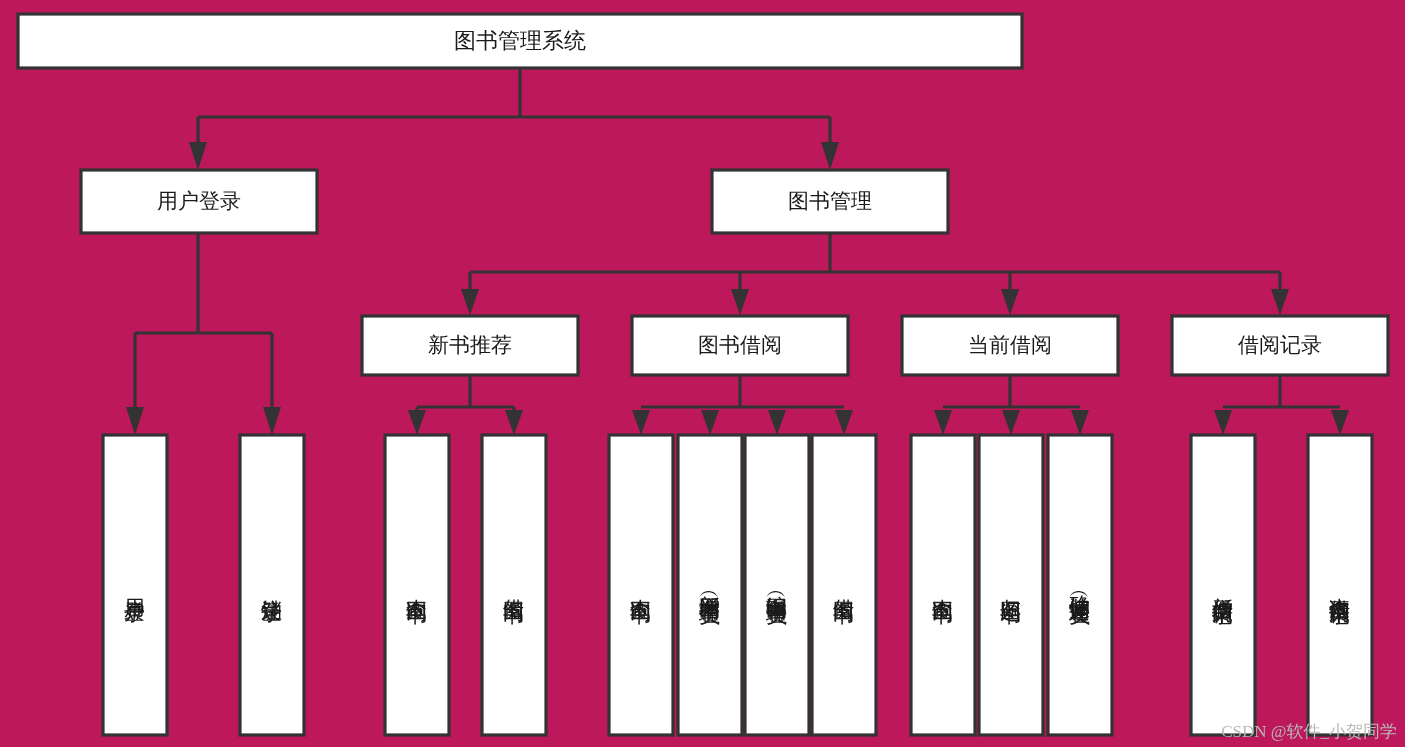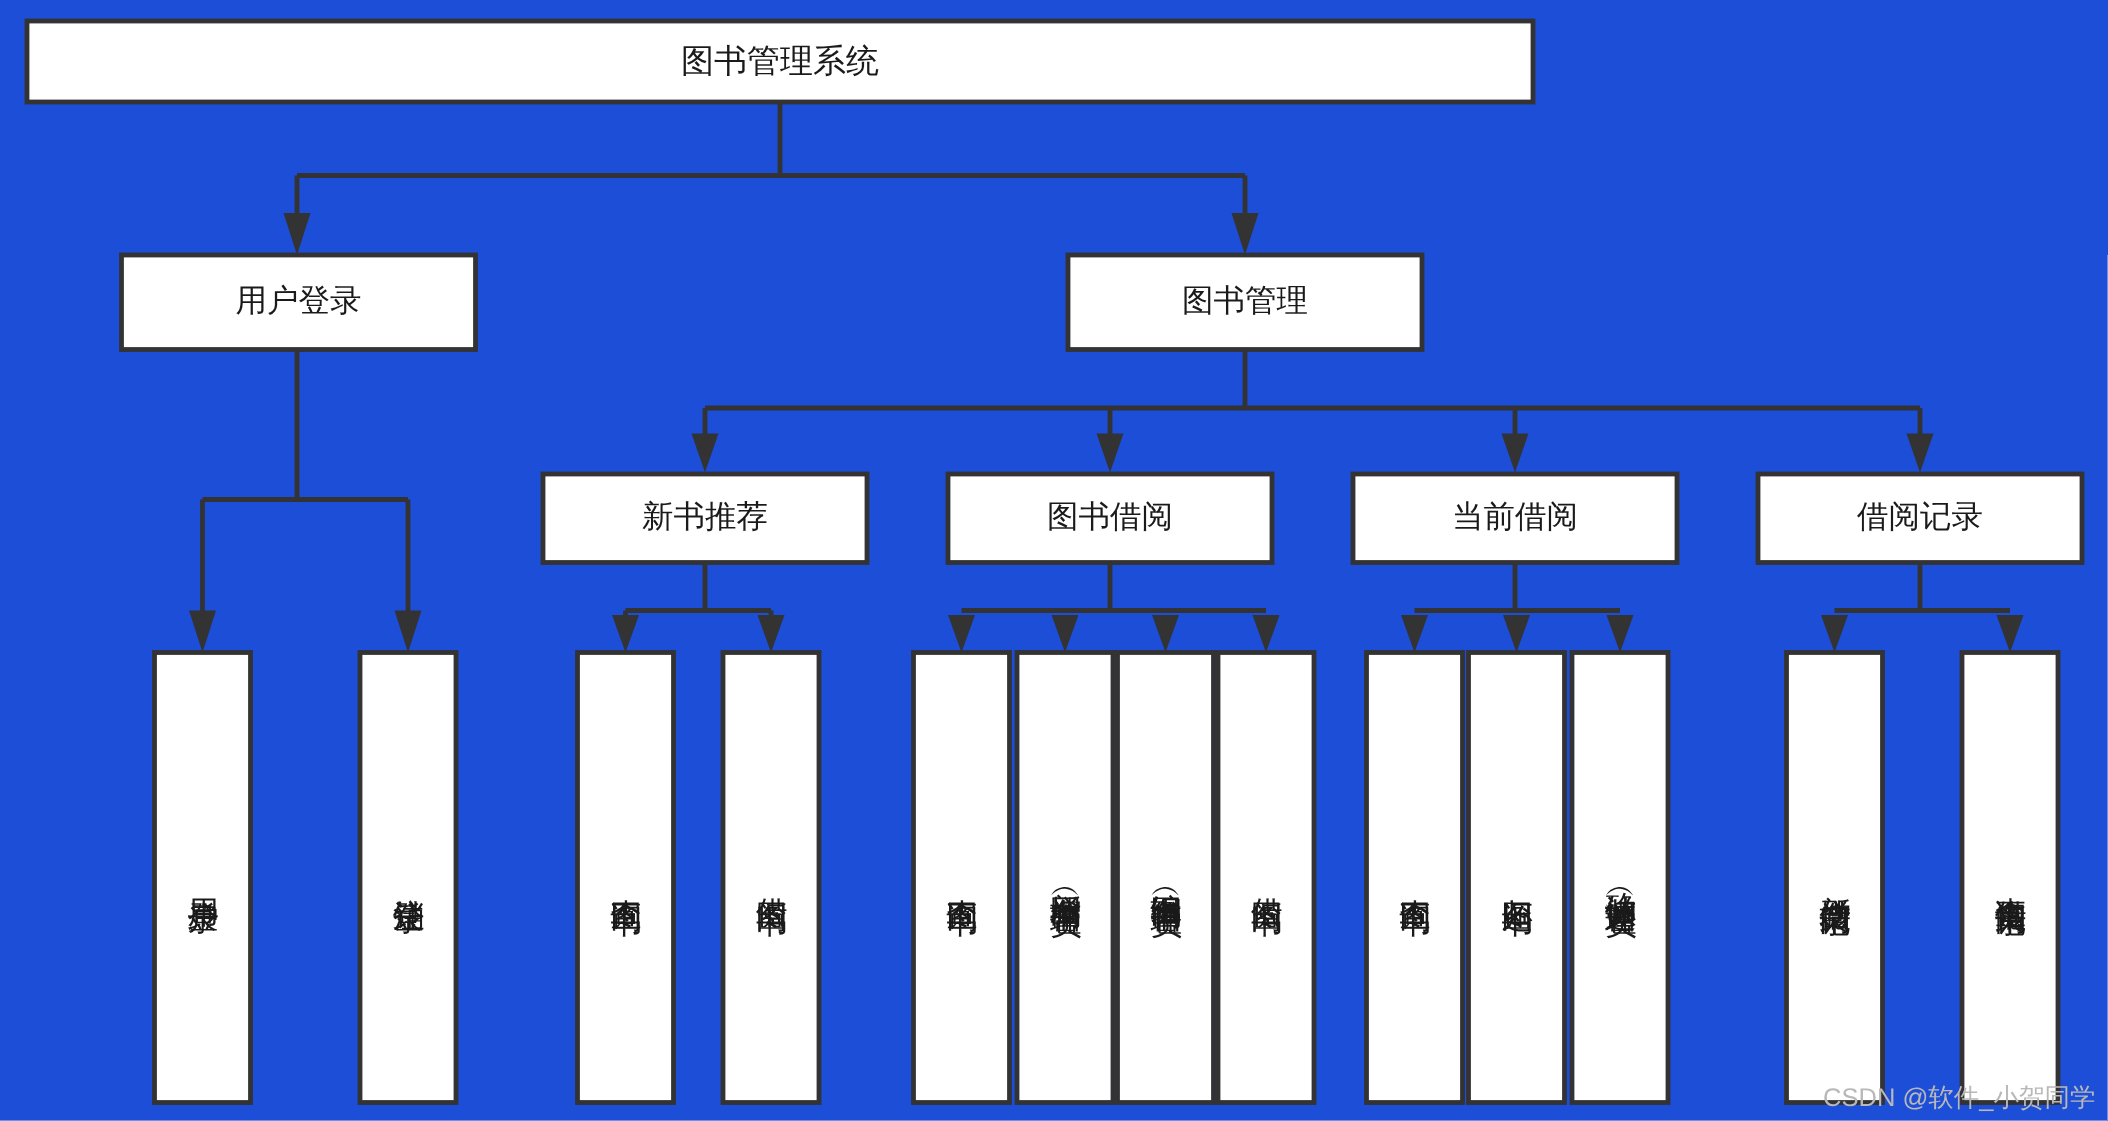--- a/index.html
+++ b/index.html
@@ -11,21 +11,21 @@
   body {
     width: 1405px;
     height: 747px;
     font-family: "Liberation Sans", "DejaVu Sans", sans-serif;
     overflow: hidden;
   }
   #diagram-root {
     position: relative;
     width: 1405px;
     height: 747px;
-    background: #1d4ed8;
+    background: #be185d;
   }
   svg#flowchart {
     display: block;
     width: 1405px;
     height: 747px;
   }
   .node-rect {
     fill: #ffffff;
     stroke: #333333;
     stroke-width: 3.2;
@@ -52,21 +52,21 @@
     stroke-linecap: butt;
   }
   .arrow-head {
     fill: #333333;
     stroke: none;
   }
   .watermark {
     position: absolute;
     right: 8px;
     bottom: 4px;
-    font-family: Liberation Sans, sans-serif;
+    font-family: Liberation Serif, serif;
     font-size: 17px;
     color: #b8b8b8;
     white-space: nowrap;
     user-select: none;
     pointer-events: none;
   }
 </style>
 </head>
 <body>
 

